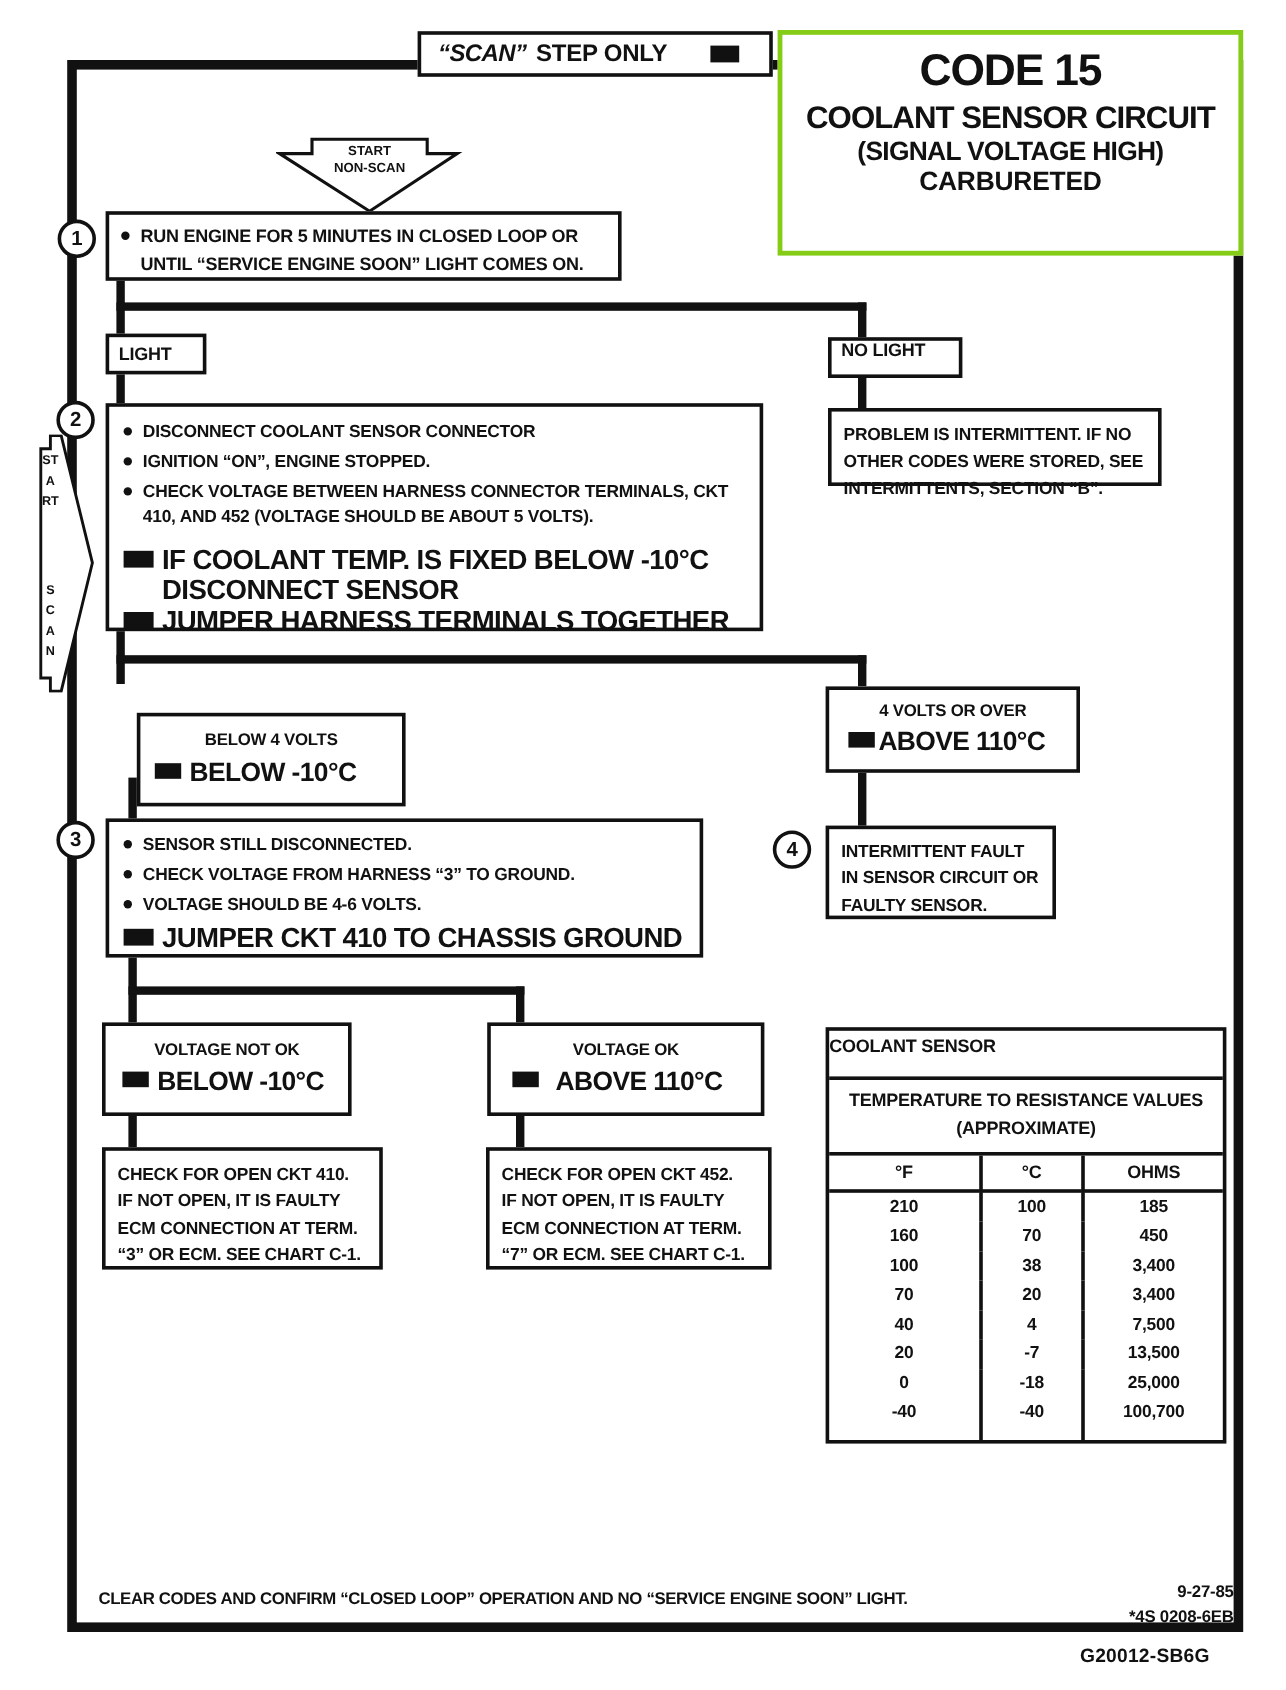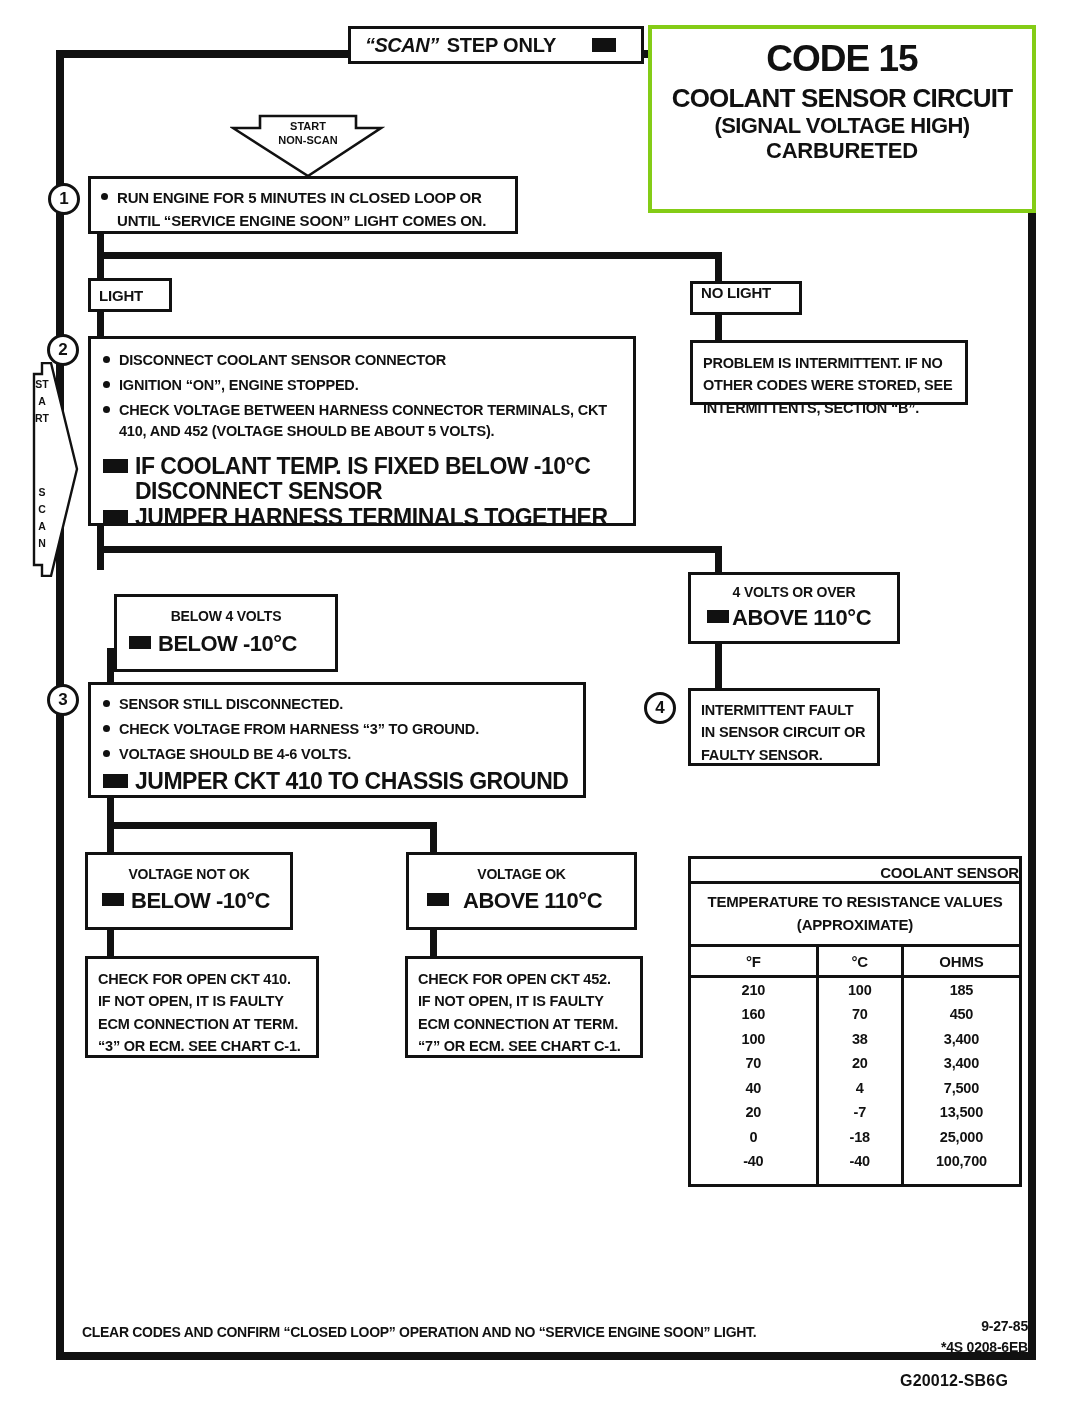--- a/index.html
+++ b/index.html
@@ -40,21 +40,21 @@
   
   .arrowwrap{position:absolute;}
   .vtext{position:absolute;left:7px;top:14px;width:14px;font-size:10.5px;line-height:1.62;
          text-align:center;word-break:break-all;letter-spacing:0;}
   .vtext2{top:122px;}
   .dartext{position:absolute;left:0;top:5px;width:100%;text-align:center;font-size:11px;
            line-height:1.3;letter-spacing:0;}
   
   .ctable{position:absolute;left:688px;top:856px;width:334px;background:#fff;
           border:3px solid #111;box-sizing:border-box;}
-  .t-title{text-align:right;font-size:15px;padding:5px 0 0;border-bottom:3px solid #111;}
+  .t-title{text-align:left;font-size:15px;padding:5px 0 16px;border-bottom:3px solid #111;}
   .t-sub{text-align:center;font-size:15px;line-height:1.55;padding:6px 0 7px;
          border-bottom:3px solid #111;}
   .t-grid{display:grid;grid-template-columns:38% 26% 36%;}
   .t-grid .c2,.t-grid .c3{border-left:3px solid #111;}
   .th{font-size:15px;text-align:center;padding:6px 0 5px;border-bottom:3px solid #111;}
   .td{font-size:14.5px;text-align:center;padding:4px 0 4.5px;}
   .t-pad{height:10px;}
   .t-pad.c2,.t-pad.c3{border-left:3px solid #111;}
   
   .fnote{position:absolute;left:82px;top:1324px;font-size:14px;letter-spacing:-0.3px;}

